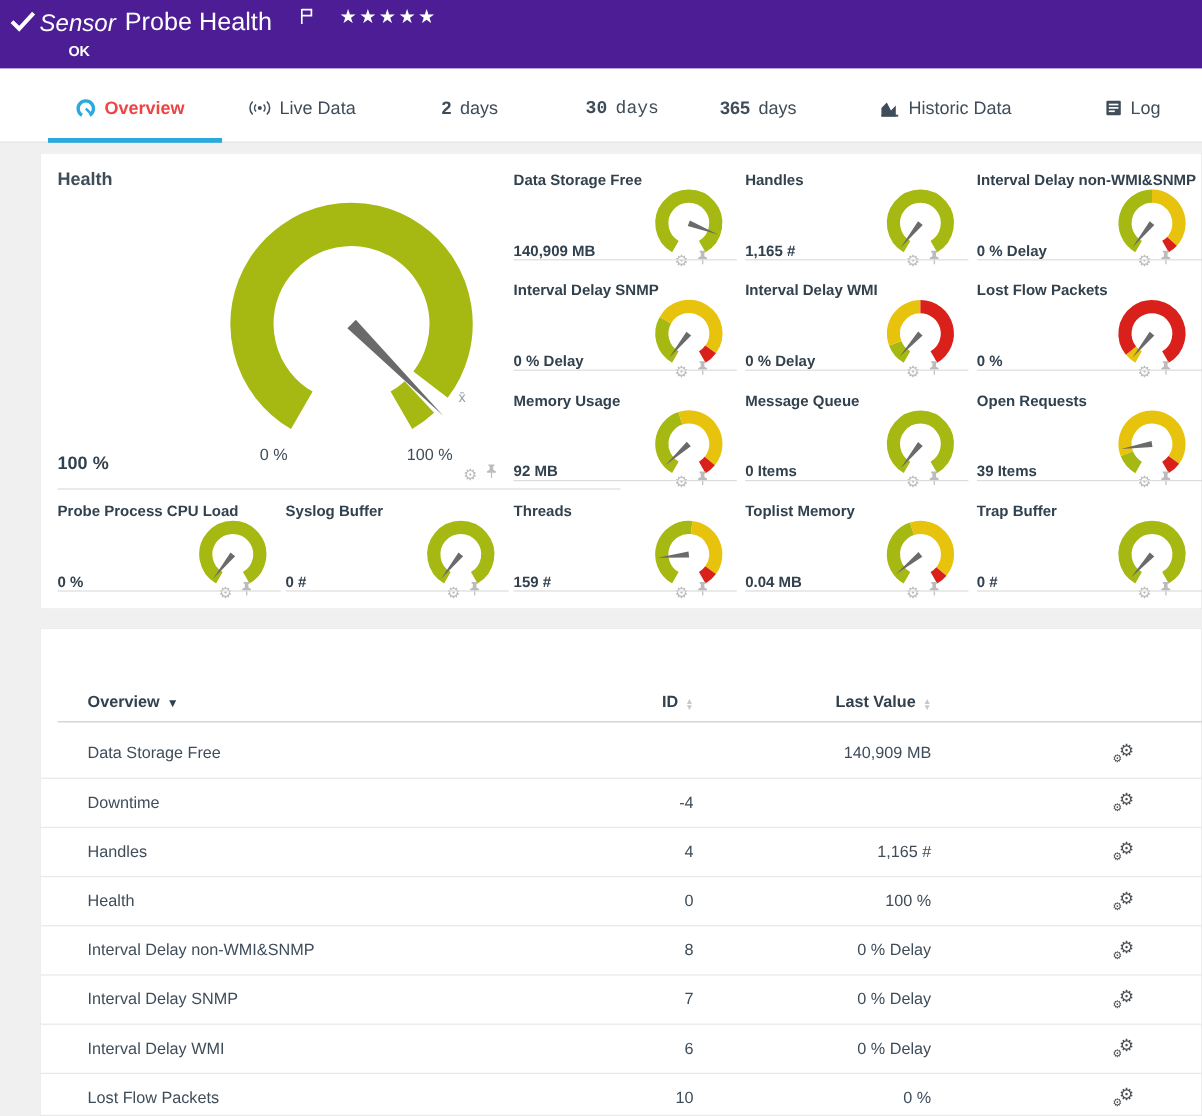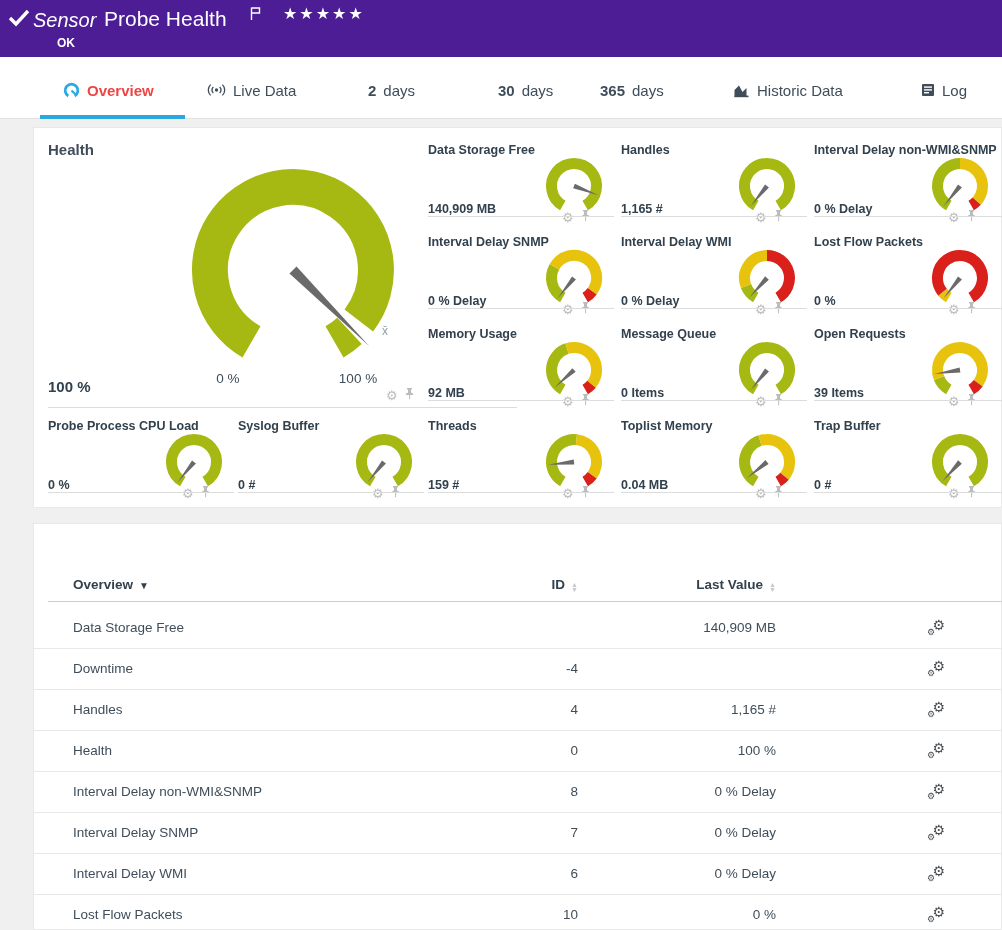--- a/index.html
+++ b/index.html
@@ -87,21 +87,21 @@
           <svg width="19" height="14" viewBox="0 0 19 14">
             <circle cx="9.5" cy="7" r="1.7" fill="#3f4d5a"></circle>
             <path d="M6.3 4 A4.5 4.5 0 0 0 6.3 10 M12.7 4 A4.5 4.5 0 0 1 12.7 10 M3.6 1.6 A7.5 7.5 0 0 0 3.6 12.4 M15.4 1.6 A7.5 7.5 0 0 1 15.4 12.4" stroke="#3f4d5a" fill="none" stroke-width="1.3"></path>
           </svg>
           <span>Live Data</span>
         </div>
         <div class="tab" style="left: 368px;">
           <b>2</b>
           <span>days</span>
         </div>
-        <div class="tab" style="left: 498px;">
+        <div class="tab" style="left: 488px; font-family: Liberation Mono, monospace;">
           <b>30</b>
           <span>days</span>
         </div>
         <div class="tab" style="left: 600px;">
           <b>365</b>
           <span>days</span>
         </div>
         <div class="tab" style="left: 733px;">
           <svg width="17" height="15" viewBox="0 0 17 15">
             <path d="M1.5 14 V7 L6 2.5 L9.5 9 L13.5 5 V14 Z" fill="#3f4d5a"></path>

